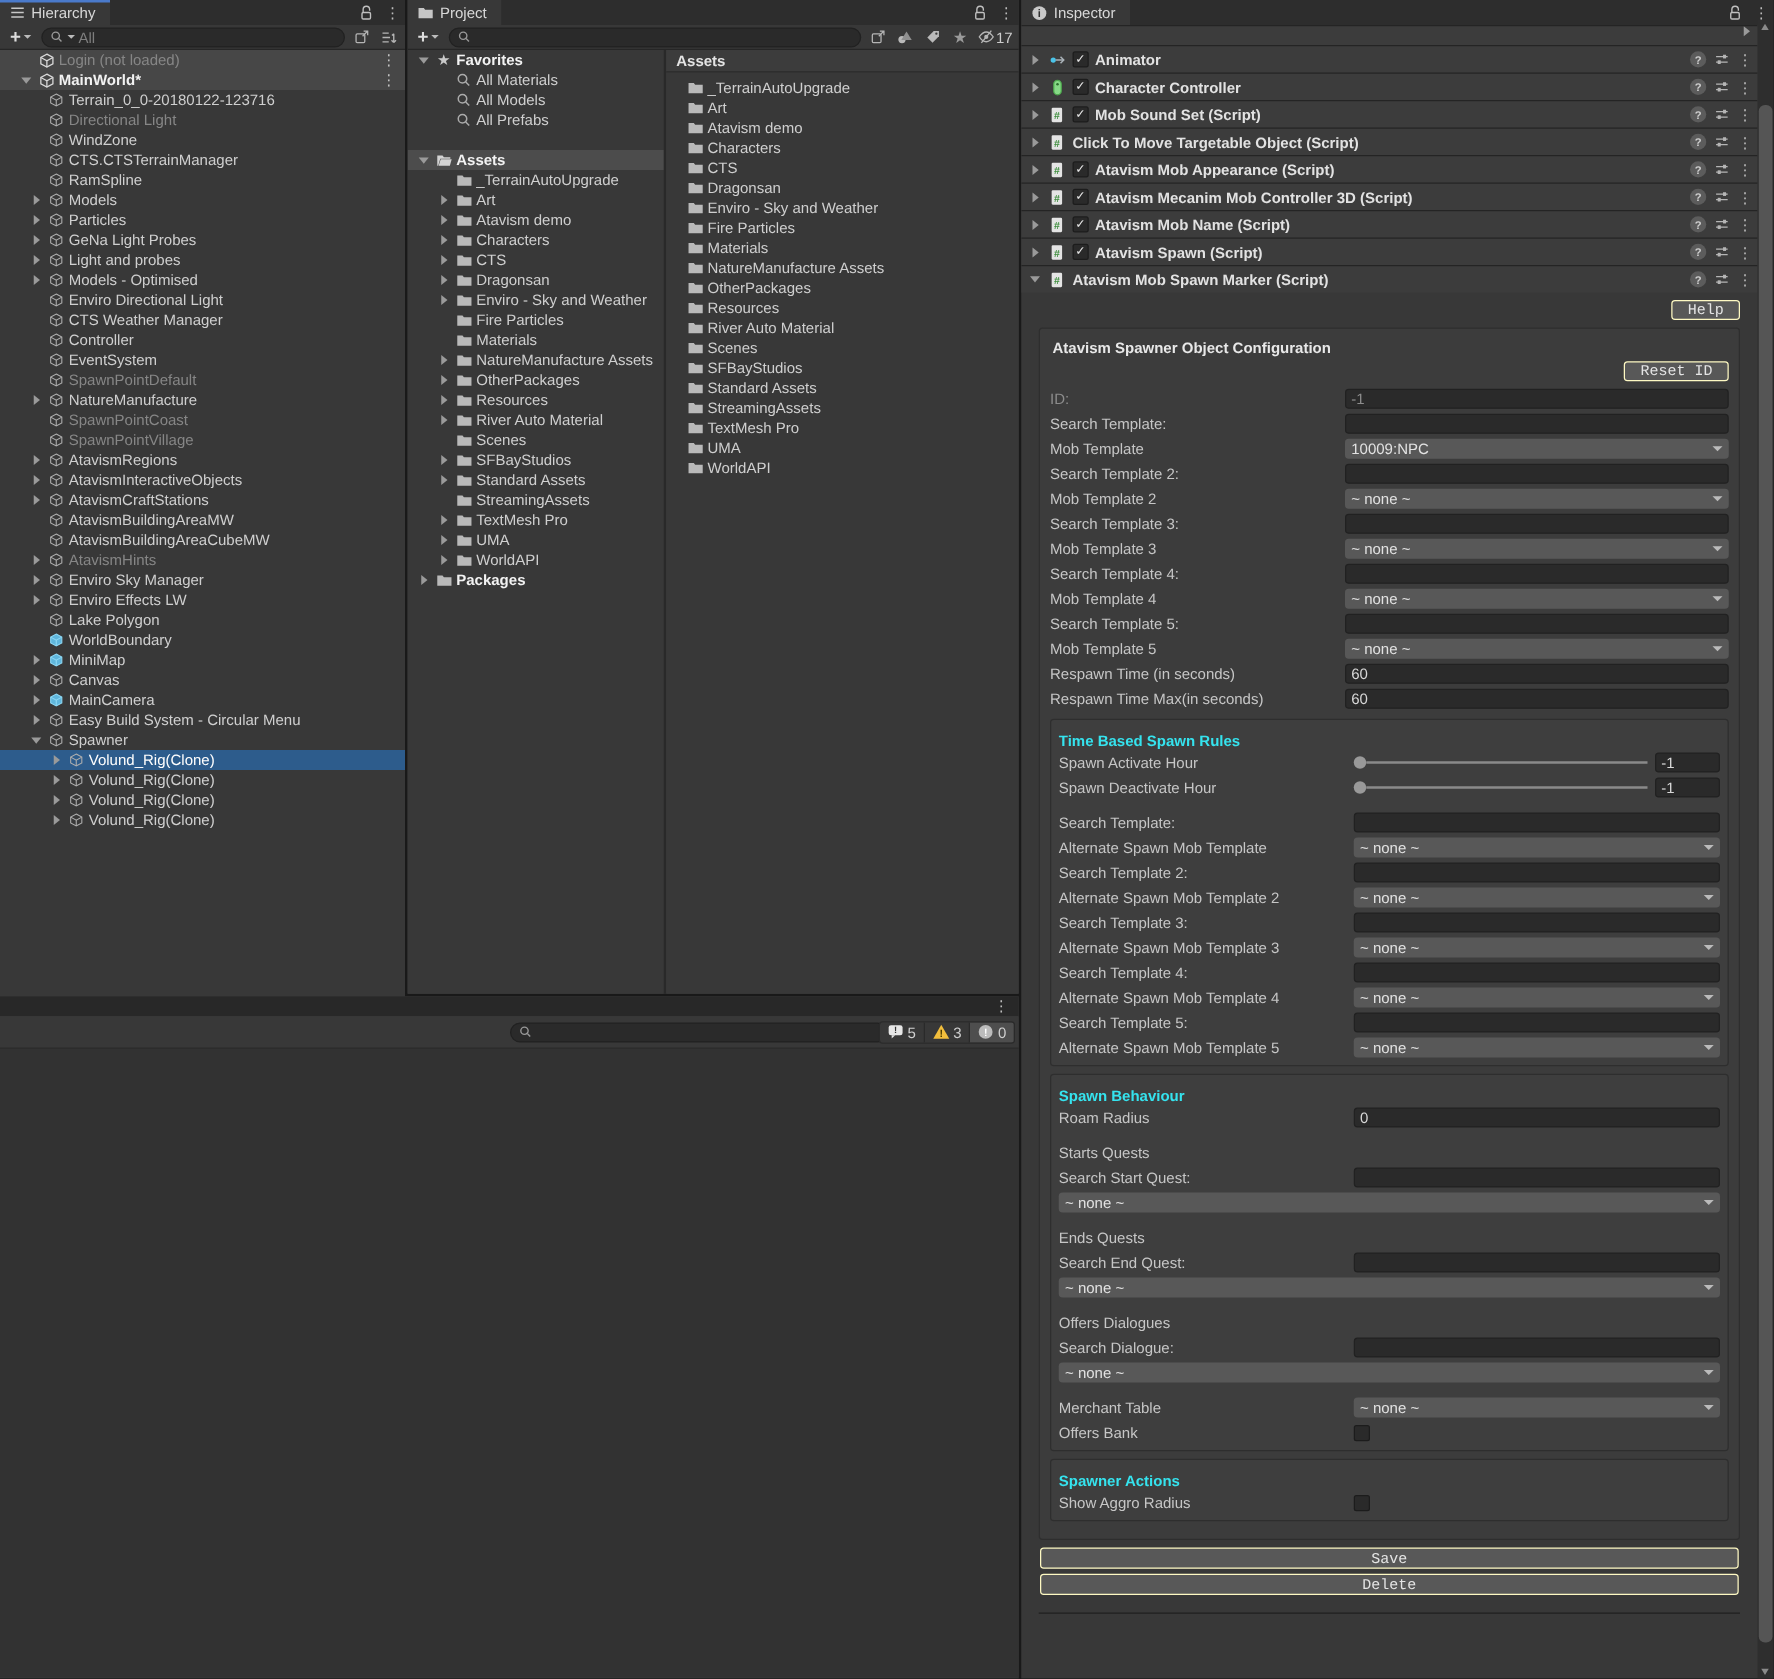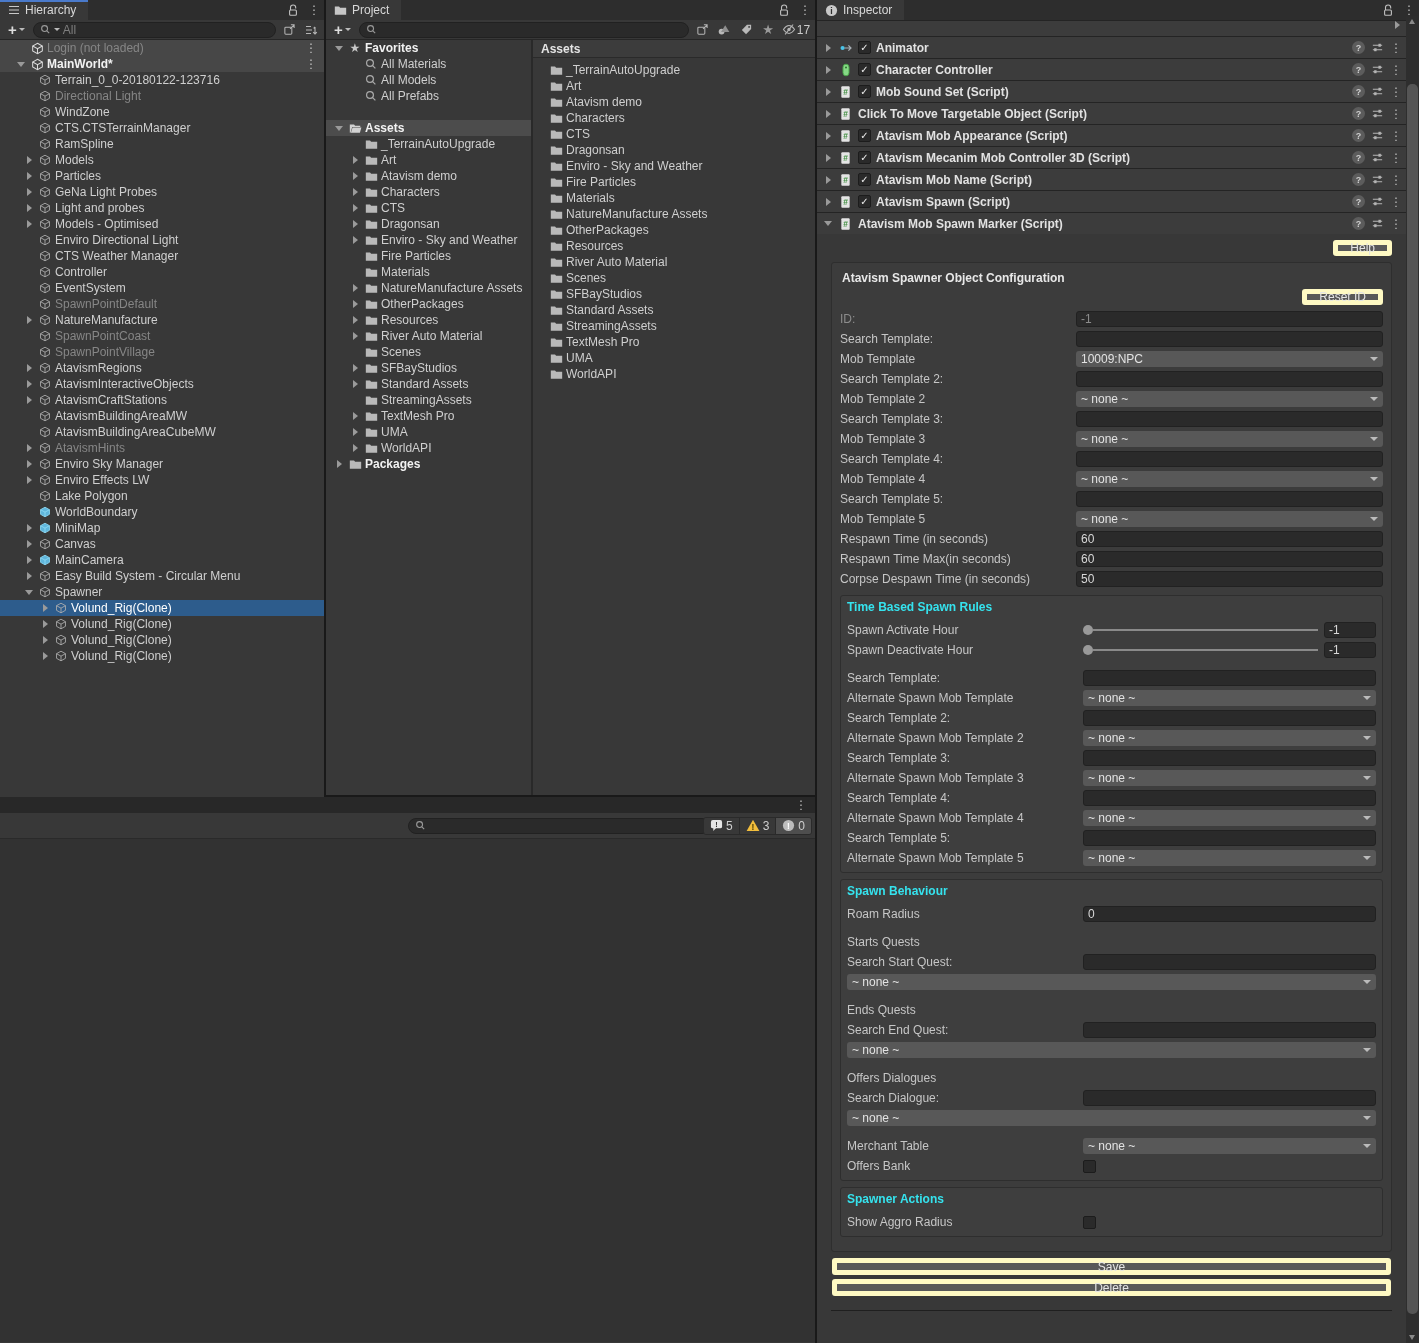--- a/index.html
+++ b/index.html
@@ -93,22 +93,22 @@
   .cb{width:13px;height:13px;background:#2A2A2A;border:1px solid #1C1C1C;border-radius:2px;flex:none;
       display:inline-flex;align-items:center;justify-content:center;}
   .cb.checked::after{content:"✓";color:#EAEAEA;font-size:10px;line-height:1;}
   .carrow{width:10px;flex:none;display:inline-flex;justify-content:center;}
   .carrow.col::before{content:"";border-top:4px solid transparent;border-bottom:4px solid transparent;border-left:5px solid #9A9A9A;}
   .carrow.exp::before{content:"";border-left:4px solid transparent;border-right:4px solid transparent;border-top:5px solid #9A9A9A;}
   .cicon{width:15px;height:15px;flex:none;display:inline-flex;align-items:center;justify-content:center;}
 
   .ibody{position:relative;padding:5px 14px 0 14px;}
   .helprow{display:flex;justify-content:flex-end;margin:1px 0 6px 0;}
-  .btn{background:#585858;border:5px solid #fef9c3;border-radius:3px;color:#E4E4E4;
-       display:inline-flex;align-items:center;justify-content:center;cursor:pointer;}
+  .btn{background:#585858;border:1px solid #fef9c3;border-radius:3px;color:#E4E4E4;
+       display:inline-flex;align-items:center;justify-content:center;cursor:pointer;font-family:Liberation Mono, monospace;}
   .btn.sm{height:16px;padding:0 12px;}
   .obox{background:#3C3C3C;border:1px solid #2E2E2E;border-radius:3px;padding:6px 8px 8px 8px;}
   .cfgtitle{font-weight:bold;color:#E8E8E8;margin:2px 0 4px 2px;}
   .resetrow{display:flex;justify-content:flex-end;margin-bottom:4px;}
   .sbox{background:#3E3E3E;border:1px solid #2E2E2E;border-radius:3px;padding:4px 6px;margin:6px 0;}
   .frow{height:20px;display:flex;align-items:center;gap:4px;}
   .frow .flabel{width:232px;flex:none;color:#C6C6C6;}
   .frow.dim .flabel{color:#8C8C8C;}
   .inputbox{flex:1;height:16px;background:#2A2A2A;border:1px solid #212121;border-radius:3px;
             padding:0 4px;display:flex;align-items:center;color:#D8D8D8;}
@@ -116,21 +116,21 @@
   .ddbox{flex:1;height:16px;background:#585858;border-radius:3px;padding:0 5px;display:flex;align-items:center;color:#E2E2E2;position:relative;}
   .ddbox .caret{position:absolute;right:5px;}
   .frow.fullw{padding:0;}
   .frow.fullw .ddbox{margin:0;}
   .sliderwrap{flex:1;display:flex;align-items:center;gap:6px;}
   .slidertrack{flex:1;display:flex;align-items:center;}
   .sknob{width:10px;height:10px;border-radius:50%;background:#999;flex:none;}
   .sline{flex:1;height:2px;background:#8A8A8A;}
   .svalue{width:52px;flex:none;height:16px;background:#2A2A2A;border:1px solid #212121;border-radius:3px;
           padding:0 4px;display:flex;align-items:center;color:#D8D8D8;}
-  .headerrow{height:20px;display:flex;align-items:flex-start;font-weight:bold;}
+  .headerrow{height:20px;display:flex;align-items:flex-end;font-weight:bold;}
   .labelrow{height:20px;display:flex;align-items:center;color:#C6C6C6;}
   .gap{height:8px;}
   .bigbtn{height:17px;margin:0 1px 4px 1px;}
   .ibody .actionbtns{margin-top:6px;}
   .addcomp-area{border-top:1px solid #1F1F1F;margin-top:10px;padding-top:12px;display:flex;justify-content:center;}
   .iscroll{position:absolute;right:0;top:16px;width:13px;height:1327px;background:#2E2E2E;}
   .iscroll .up{position:absolute;top:3px;left:3px;border-left:3.5px solid transparent;border-right:3.5px solid transparent;border-bottom:5px solid #8A8A8A;}
   .iscroll .down{position:absolute;bottom:3px;left:3px;border-left:3.5px solid transparent;border-right:3.5px solid transparent;border-top:5px solid #8A8A8A;}
   .iscroll .thumb{position:absolute;left:1px;width:11px;top:68px;height:1230px;background:#555;border-radius:5px;}
 
@@ -1510,26 +1510,20 @@
               <span class="inputbox">
                 <span>60</span>
               </span>
             </div>
             <div class="frow">
               <span class="flabel">Respawn Time Max(in seconds)</span>
               <span class="inputbox">
                 <span>60</span>
               </span>
             </div>
-            <div class="frow">
-              <span class="flabel">Corpse Despawn Time (in seconds)</span>
-              <span class="inputbox">
-                <span>50</span>
-              </span>
-            </div>
           </div>
 
         <div class="sbox">
 
         <div class="headerrow">
               <span style="color:#35E3EE;">Time Based Spawn Rules</span>
             </div>
             <div class="frow">
               <span class="flabel">Spawn Activate Hour</span>
               <span class="sliderwrap">

